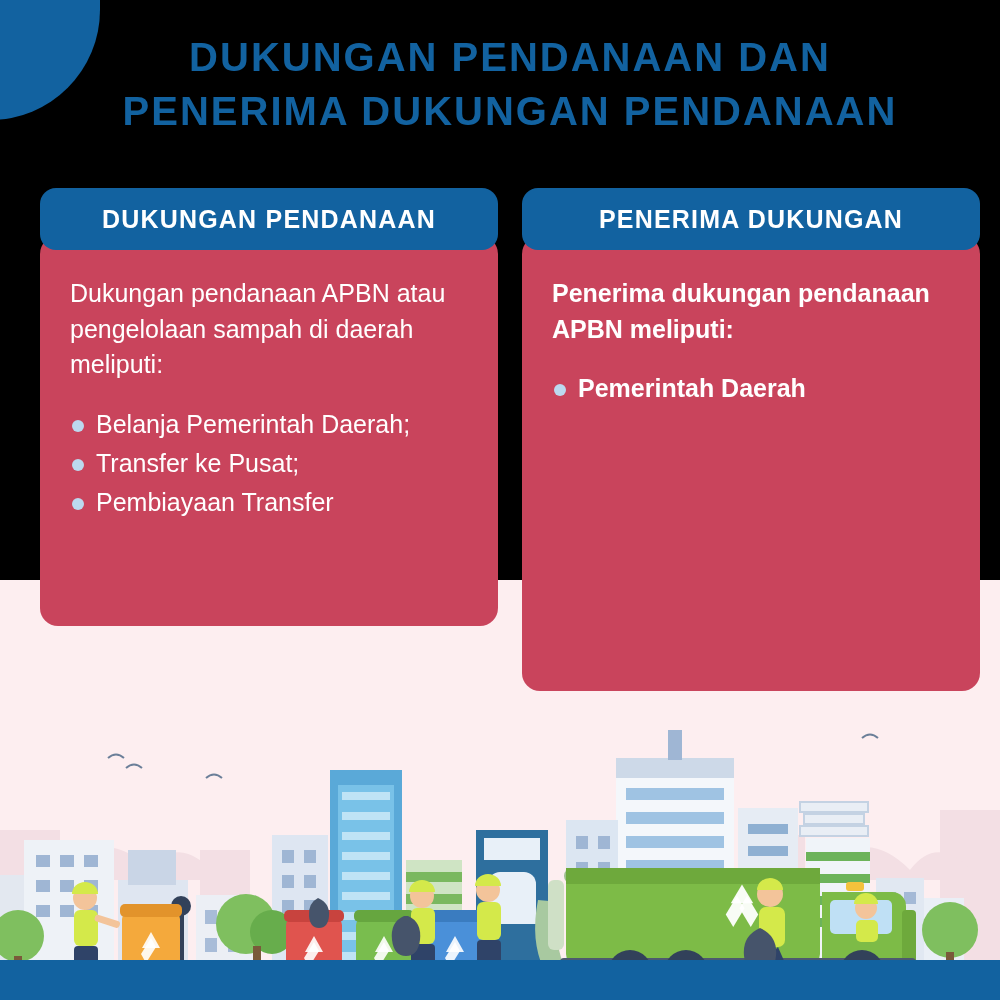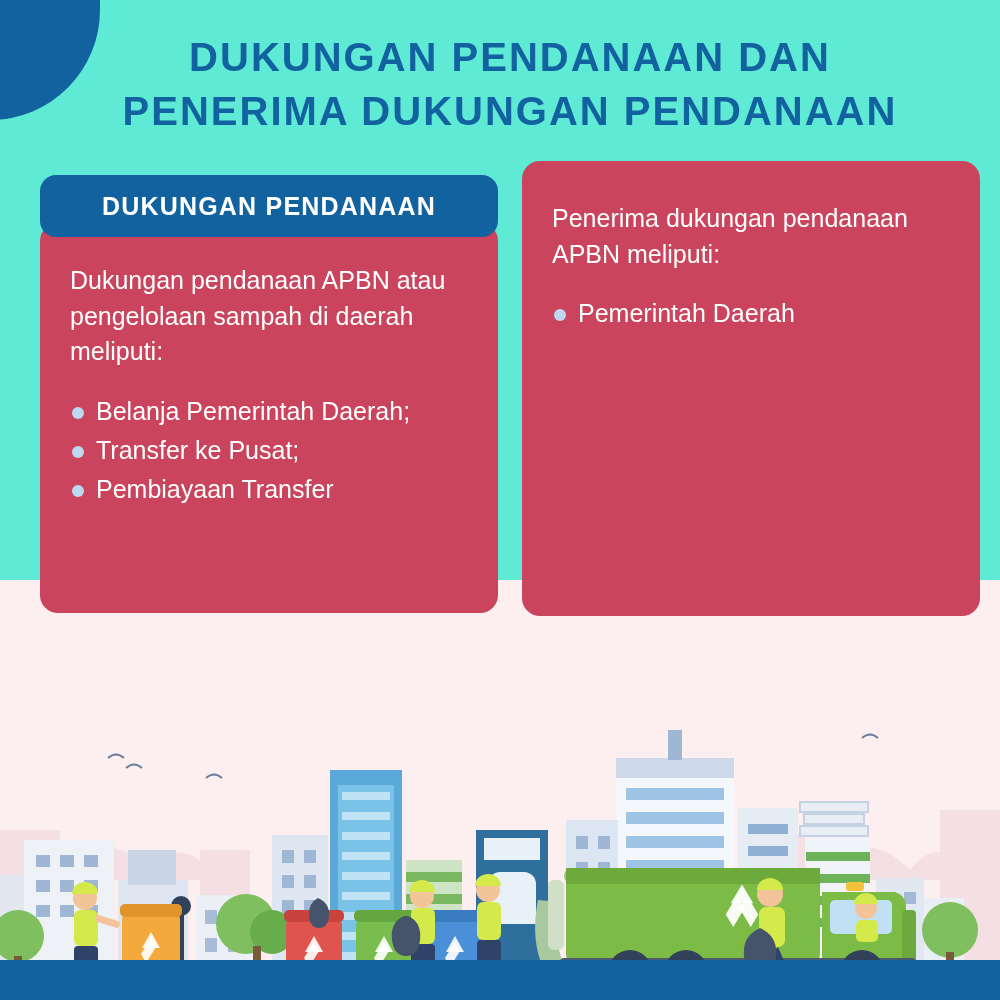--- a/index.html
+++ b/index.html
@@ -5,21 +5,21 @@
   * { box-sizing: border-box; margin: 0; padding: 0; }
   html, body {
     width: 1000px; height: 1000px;
     font-family: "Liberation Sans", sans-serif;
     background: #fdeef0;
     overflow: hidden;
   }
   #poster {
     position: relative;
     width: 1000px; height: 1000px;
-    background: #5eead4;
+    background: #000000;
     overflow: hidden;
   }
 
   
   .corner-blob {
     position: absolute;
     left: -60px; top: -70px;
     width: 160px; height: 190px;
     background: #1262a0;
     border-radius: 0 0 110px 0;
@@ -51,39 +51,40 @@
 
   .col-header {
     background: #1262a0;
     border-radius: 16px;
     height: 62px;
     display: flex;
     align-items: center;
     justify-content: center;
     position: relative;
     z-index: 3;
+    margin-top: 13px;
   }
   .col-header span {
     color: #ffffff;
     font-weight: bold;
     font-size: 25px;
     letter-spacing: 1.2px;
   }
 
   .col-body {
     margin-top: -14px;
     background: #c9445c;
     border-radius: 18px;
     padding: 40px 30px 30px 30px;
     color: #ffffff;
     position: relative;
     z-index: 2;
   }
   .col-left .col-body { min-height: 390px; }
-  .col-right .col-body { min-height: 455px; }
+  .col-right .col-body { min-height: 455px; font-weight: bold; }
 
   .intro {
     font-size: 25px;
     line-height: 1.42;
     margin-bottom: 16px;
   }
   .bullets { list-style: none; margin-top: 25px; }
   .bullets li {
     position: relative;
     padding-left: 26px;
@@ -139,20 +140,23 @@
         <p class="intro">Dukungan pendanaan APBN atau pengelolaan sampah di daerah meliputi:</p>
         <ul class="bullets">
           <li>Belanja Pemerintah Daerah;</li>
           <li>Transfer ke Pusat;</li>
           <li>Pembiayaan Transfer</li>
         </ul>
       </div>
     </div>
 
     <div class="col col-right">
+      <div class="col-header">
+        <span>PENERIMA DUKUNGAN</span>
+      </div>
       <div class="col-body">
         <p class="intro">Penerima dukungan pendanaan APBN meliputi:</p>
         <ul class="bullets">
           <li>Pemerintah Daerah</li>
         </ul>
       </div>
     </div>
 
   </div>
 

